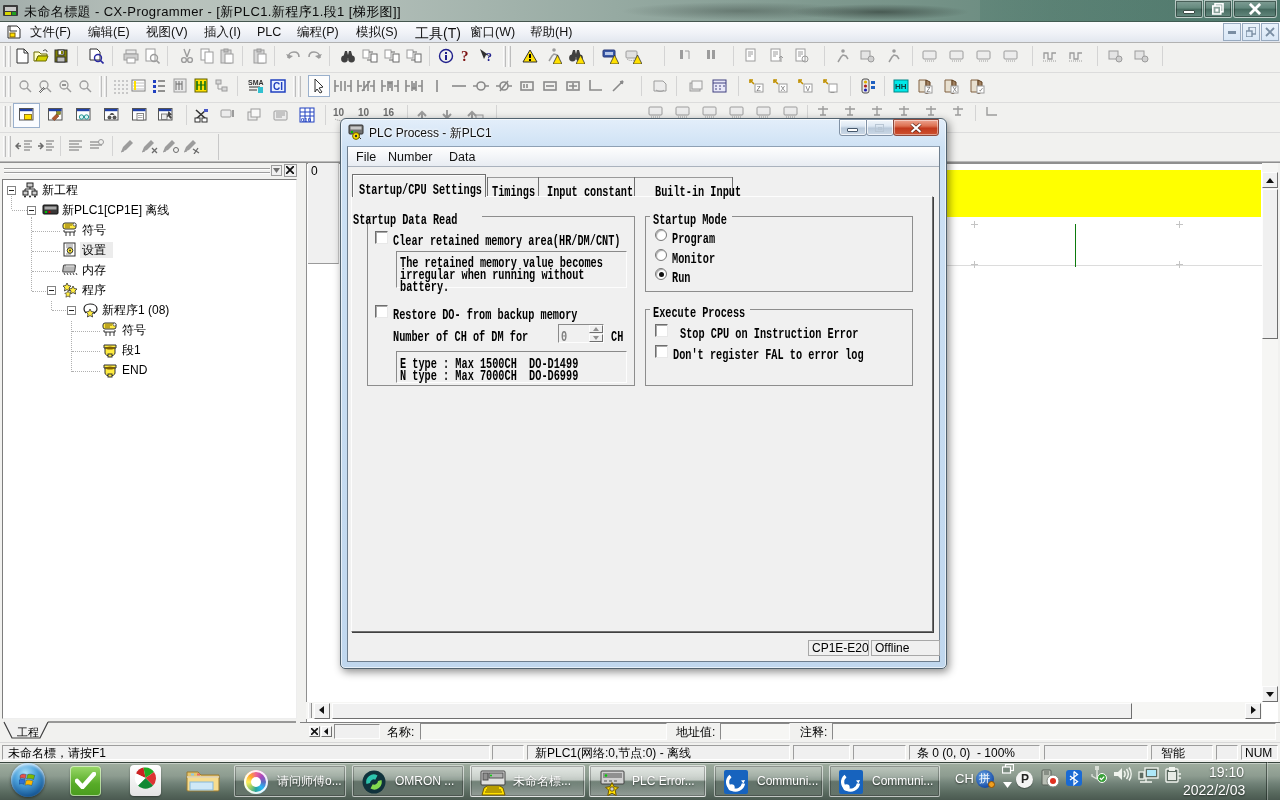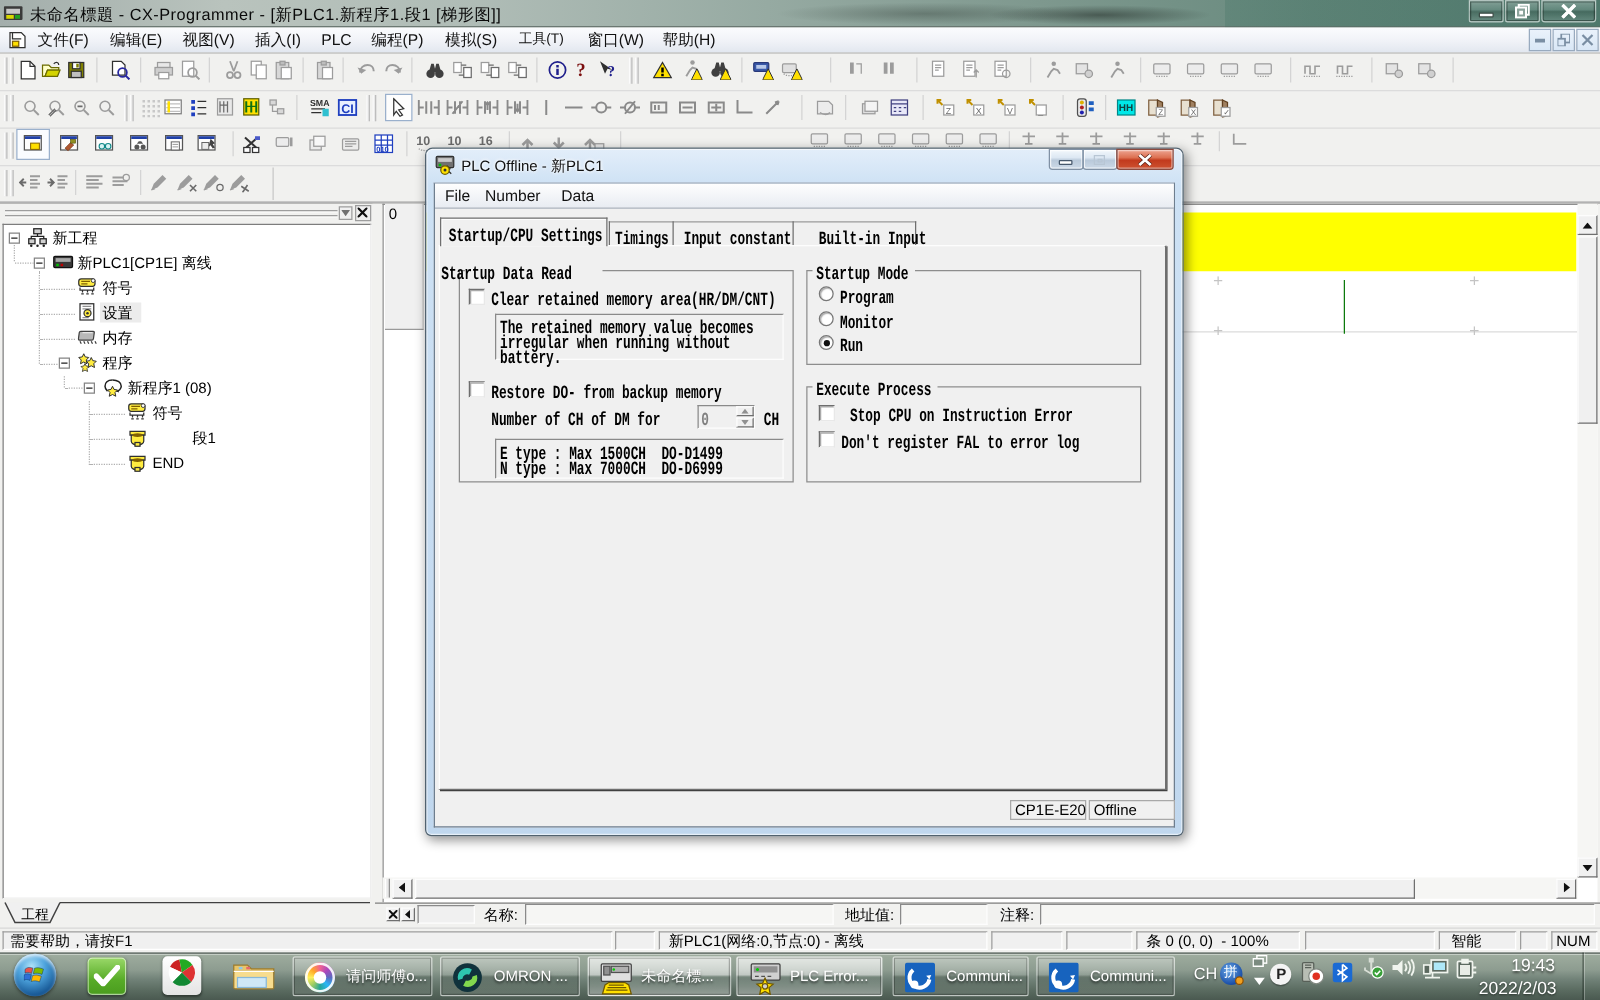--- a/index.html
+++ b/index.html
@@ -42,21 +42,21 @@
     <path d="M4 2v5h7" fill="none" stroke="#303030"></path>
     <rect x="4" y="9" width="5" height="4" fill="#ffe000" stroke="#806000"></rect>
   </svg>
 <div class="txt" style="left:30px;top:26px;font-size:12.5px;color:#111;font-weight:normal;">文件(F)</div>
 <div class="txt" style="left:88px;top:26px;font-size:12.5px;color:#111;font-weight:normal;">编辑(E)</div>
 <div class="txt" style="left:146px;top:26px;font-size:12.5px;color:#111;font-weight:normal;">视图(V)</div>
 <div class="txt" style="left:204px;top:26px;font-size:12.5px;color:#111;font-weight:normal;">插入(I)</div>
 <div class="txt" style="left:257px;top:26px;font-size:12.5px;color:#111;font-weight:normal;">PLC</div>
 <div class="txt" style="left:297px;top:26px;font-size:12.5px;color:#111;font-weight:normal;">编程(P)</div>
 <div class="txt" style="left:356px;top:26px;font-size:12.5px;color:#111;font-weight:normal;">模拟(S)</div>
-<div class="txt" style="left:415px;top:26px;font-size:11px;color:#111;font-weight:normal;">工具(T)</div>
+<div class="txt" style="left:415px;top:26px;font-size:14px;color:#111;font-weight:normal;">工具(T)</div>
 <div class="txt" style="left:470px;top:26px;font-size:12.5px;color:#111;font-weight:normal;">窗口(W)</div>
 <div class="txt" style="left:530px;top:26px;font-size:12.5px;color:#111;font-weight:normal;">帮助(H)</div>
 <div class="a" style="left:1223px;top:23px;width:18px;height:18px;border:1px solid #98aabf;background:linear-gradient(#eaf2fb,#d9e7f6);"></div>
 <div class="a" style="left:1242px;top:23px;width:18px;height:18px;border:1px solid #98aabf;background:linear-gradient(#eaf2fb,#d9e7f6);"></div>
 <div class="a" style="left:1261px;top:23px;width:18px;height:18px;border:1px solid #98aabf;background:linear-gradient(#eaf2fb,#d9e7f6);"></div>
 <div class="a" style="left:1228px;top:31px;width:8px;height:3px;background:#7a8ea3"></div>
 <svg class="a" style="left:1246px;top:27px" width="10" height="10" viewBox="0 0 10 10">
     <rect x="3" y="0" width="7" height="7" fill="none" stroke="#7a8ea3" stroke-width="1.4"></rect>
     <rect x="0" y="4" width="6" height="6" fill="#dce9f7" stroke="#7a8ea3" stroke-width="1.4"></rect>
   </svg>
@@ -758,21 +758,21 @@
     <path d="M2 8v2h11V8M4 10v2m4-2v2m4-2v2" fill="none" stroke="#303030"></path>
     <path d="M3 13h2m2 0h2m2 0h2" stroke="#303030"></path>
   </svg>
 <div class="txt" style="left:122px;top:324px;font-size:12px;color:#000;font-weight:normal;">符号</div>
 <svg class="a" style="left:102px;top:342px" width="16" height="16" viewBox="0 0 16 16">
     <path d="M2 3h12v3H2z" fill="#ffec40" stroke="#303030"></path>
     <path d="M3 6h10v5a5 3 0 01-10 0z" fill="#ffec40" stroke="#303030"></path>
     <ellipse cx="8" cy="6" rx="4" ry="1.5" fill="#806000"></ellipse>
     <rect x="6" y="12" width="4" height="3" fill="#ffec40" stroke="#303030"></rect>
   </svg>
-<div class="txt" style="left:122px;top:344px;font-size:12px;color:#000;font-weight:normal;margin-left:32px;">段1</div>
+<div class="txt" style="left:122px;top:344px;font-size:12px;color:#000;font-weight:normal;">段1</div>
 <svg class="a" style="left:102px;top:362px" width="16" height="16" viewBox="0 0 16 16">
     <path d="M2 3h12v3H2z" fill="#ffec40" stroke="#303030"></path>
     <path d="M3 6h10v5a5 3 0 01-10 0z" fill="#ffec40" stroke="#303030"></path>
     <ellipse cx="8" cy="6" rx="4" ry="1.5" fill="#806000"></ellipse>
     <rect x="6" y="12" width="4" height="3" fill="#ffec40" stroke="#303030"></rect>
   </svg>
 <div class="txt" style="left:122px;top:364px;font-size:12px;color:#000;font-weight:normal;">END</div>
 <div class="a" style="left:0px;top:720px;width:298px;height:22px;background:#f1f1ef"></div>
 <svg class="a" style="left:0px;top:720px" width="298" height="22" viewBox="0 0 298 22">
     <path d="M4 2l8 16h28l8-16" fill="#f0f0f0" stroke="#404040" stroke-width="1.2"></path>
@@ -830,21 +830,21 @@
   </svg>
 <div class="a" style="left:334px;top:724px;width:46px;height:15px;border:1px solid;border-color:#8a8a8a #fdfdfd #fdfdfd #8a8a8a;background:#f0f0f0"></div>
 <div class="txt" style="left:387px;top:726px;font-size:12px;color:#000;font-weight:normal;">名称:</div>
 <div class="a" style="left:420px;top:723px;width:247px;height:17px;border:1px solid;border-color:#8a8a8a #fdfdfd #fdfdfd #8a8a8a;background:#f6f6f4"></div>
 <div class="txt" style="left:676px;top:726px;font-size:12px;color:#000;font-weight:normal;">地址值:</div>
 <div class="a" style="left:720px;top:723px;width:70px;height:17px;border:1px solid;border-color:#8a8a8a #fdfdfd #fdfdfd #8a8a8a;background:#f6f6f4"></div>
 <div class="txt" style="left:800px;top:726px;font-size:12px;color:#000;font-weight:normal;">注释:</div>
 <div class="a" style="left:832px;top:723px;width:444px;height:17px;border:1px solid;border-color:#8a8a8a #fdfdfd #fdfdfd #8a8a8a;background:#f6f6f4"></div>
 <div class="a" style="left:0px;top:742px;width:1280px;height:20px;background:#f1f1ef;border-top:1px solid #d8d8d8"></div>
 <div class="cell" style="left:2px;top:745px;width:488px;height:15px"></div>
-<div class="txt" style="left:8px;top:747px;font-size:12px;color:#000;font-weight:normal;">需要帮助，请按F1</div>
+<div class="txt" style="left:8px;top:747px;font-size:12px;color:#000;font-weight:normal;">未命名標，请按F1</div>
 <div class="cell" style="left:492px;top:745px;width:32px;height:15px"></div>
 <div class="cell" style="left:527px;top:745px;width:263px;height:15px"></div>
 <div class="txt" style="left:535px;top:747px;font-size:12px;color:#000;font-weight:normal;">新PLC1(网络:0,节点:0) - 离线</div>
 <div class="cell" style="left:793px;top:745px;width:57px;height:15px"></div>
 <div class="cell" style="left:853px;top:745px;width:53px;height:15px"></div>
 <div class="cell" style="left:909px;top:745px;width:131px;height:15px"></div>
 <div class="txt" style="left:917px;top:747px;font-size:12px;color:#000;font-weight:normal;">条 0 (0, 0)  - 100%</div>
 <div class="cell" style="left:1044px;top:745px;width:104px;height:15px"></div>
 <div class="cell" style="left:1151px;top:745px;width:62px;height:15px"></div>
 <div class="txt" style="left:1161px;top:747px;font-size:12px;color:#000;font-weight:normal;">智能</div>
@@ -990,33 +990,33 @@
     <rect x="9" y="4" width="9" height="6" fill="#aee8f8"></rect>
     <path d="M2 16h12M8 12v4" stroke="#f0f4ee" stroke-width="1.4"></path>
     <rect x="1" y="6" width="5" height="7" fill="#5c6a60" stroke="#f0f4ee" stroke-width="1.3"></rect>
   </svg>
 <svg class="a" style="left:1164px;top:766px" width="18" height="18" viewBox="0 0 18 18">
     <rect x="2" y="3" width="12" height="13" rx="1" fill="#5c6a60" stroke="#f0f4ee" stroke-width="1.4"></rect>
     <rect x="5" y="1" width="6" height="4" fill="#f0f4ee"></rect>
     <rect x="4" y="6" width="8" height="8" fill="#e8ece6"></rect>
     <path d="M14 8h3m-3 4h3" stroke="#f0f4ee" stroke-width="1.5"></path>
   </svg>
-<div class="txt" style="left:1209px;top:765px;font-size:14px;color:#fff;font-weight:normal;text-shadow:0 1px 2px rgba(0,0,0,.6)">19:43</div>
+<div class="txt" style="left:1209px;top:765px;font-size:14px;color:#fff;font-weight:normal;text-shadow:0 1px 2px rgba(0,0,0,.6)">19:10</div>
 <div class="txt" style="left:1183px;top:783px;font-size:14px;color:#fff;font-weight:normal;text-shadow:0 1px 2px rgba(0,0,0,.6)">2022/2/03</div>
 <div class="a" style="left:1266px;top:762px;width:1px;height:38px;background:rgba(20,30,24,.55);box-shadow:1px 0 0 rgba(255,255,255,.3)"></div>
 <div class="a" style="left:340px;top:118px;width:607px;height:551px;background:linear-gradient(#e3eefa,#cde1f4 30px,#c0d7ee);border:1px solid #51626f;border-radius:6px 6px 5px 5px;box-shadow:2px 3px 9px rgba(0,0,0,.45), inset 0 0 0 1px rgba(255,255,255,.6)"></div>
 <svg class="a" style="left:348px;top:124px" width="17" height="17" viewBox="0 0 17 17">
     <rect x="1" y="1" width="14" height="9" rx="1" fill="#707070" stroke="#303030"></rect>
     <rect x="2.5" y="2.5" width="11" height="3" fill="#c8c8c8"></rect>
     <rect x="3" y="7" width="2" height="2" fill="#00c000"></rect>
     <path d="M9.5 8.5L12 11l-1.5 1.5L13 15" stroke="#303030" fill="none"></path>
     <circle cx="8" cy="12" r="3.4" fill="#ffe000" stroke="#706000"></circle>
     <circle cx="8" cy="12" r="1.2" fill="#303030"></circle>
   </svg>
-<div class="txt" style="left:369px;top:127px;font-size:12px;color:#101010;font-weight:normal;text-shadow:0 0 3px #fff,0 0 3px #fff">PLC Offline - 新PLC1</div>
+<div class="txt" style="left:369px;top:127px;font-size:12px;color:#101010;font-weight:normal;text-shadow:0 0 3px #fff,0 0 3px #fff">PLC Process - 新PLC1</div>
 <div class="a" style="left:839px;top:119px;width:28px;height:17px;border:1px solid #8091a5;box-shadow:inset 0 0 0 1px rgba(255,255,255,.75);background:linear-gradient(#f2f7fb,#dde8f3 40%,#b9c9da 55%,#ccd9e7);border-radius:0 0 3px 3px"></div>
 <div class="a" style="left:866px;top:119px;width:28px;height:17px;border:1px solid #8091a5;box-shadow:inset 0 0 0 1px rgba(255,255,255,.75);background:linear-gradient(#f2f7fb,#dde8f3 40%,#b9c9da 55%,#ccd9e7);border-radius:0 0 3px 3px"></div>
 <div class="a" style="left:893px;top:119px;width:46px;height:17px;border:1px solid #8c4a3e;box-shadow:inset 0 0 0 1px rgba(255,255,255,.45);background:linear-gradient(#eda491,#dd7152 40%,#c23a1d 55%,#cd5130);border-radius:0 0 3px 3px"></div>
 <div class="a" style="left:847px;top:128px;width:11px;height:4px;background:#fff;border:1px solid #46586c;border-radius:1px"></div>
 <div class="a" style="left:875px;top:124px;width:9px;height:8px;border:1.5px solid #b8c6d4;background:transparent"></div>
 <div class="a" style="left:877.5px;top:126.5px;width:4px;height:3px;border:1px solid #b8c6d4"></div>
 <svg class="a" style="left:910px;top:123px" width="12" height="10" viewBox="0 0 12 10">
     <path d="M1.5 1l9 8M10.5 1l-9 8" stroke="#5c2318" stroke-width="3.4"></path>
     <path d="M1.5 1l9 8M10.5 1l-9 8" stroke="#fff" stroke-width="2.2"></path>
   </svg>

